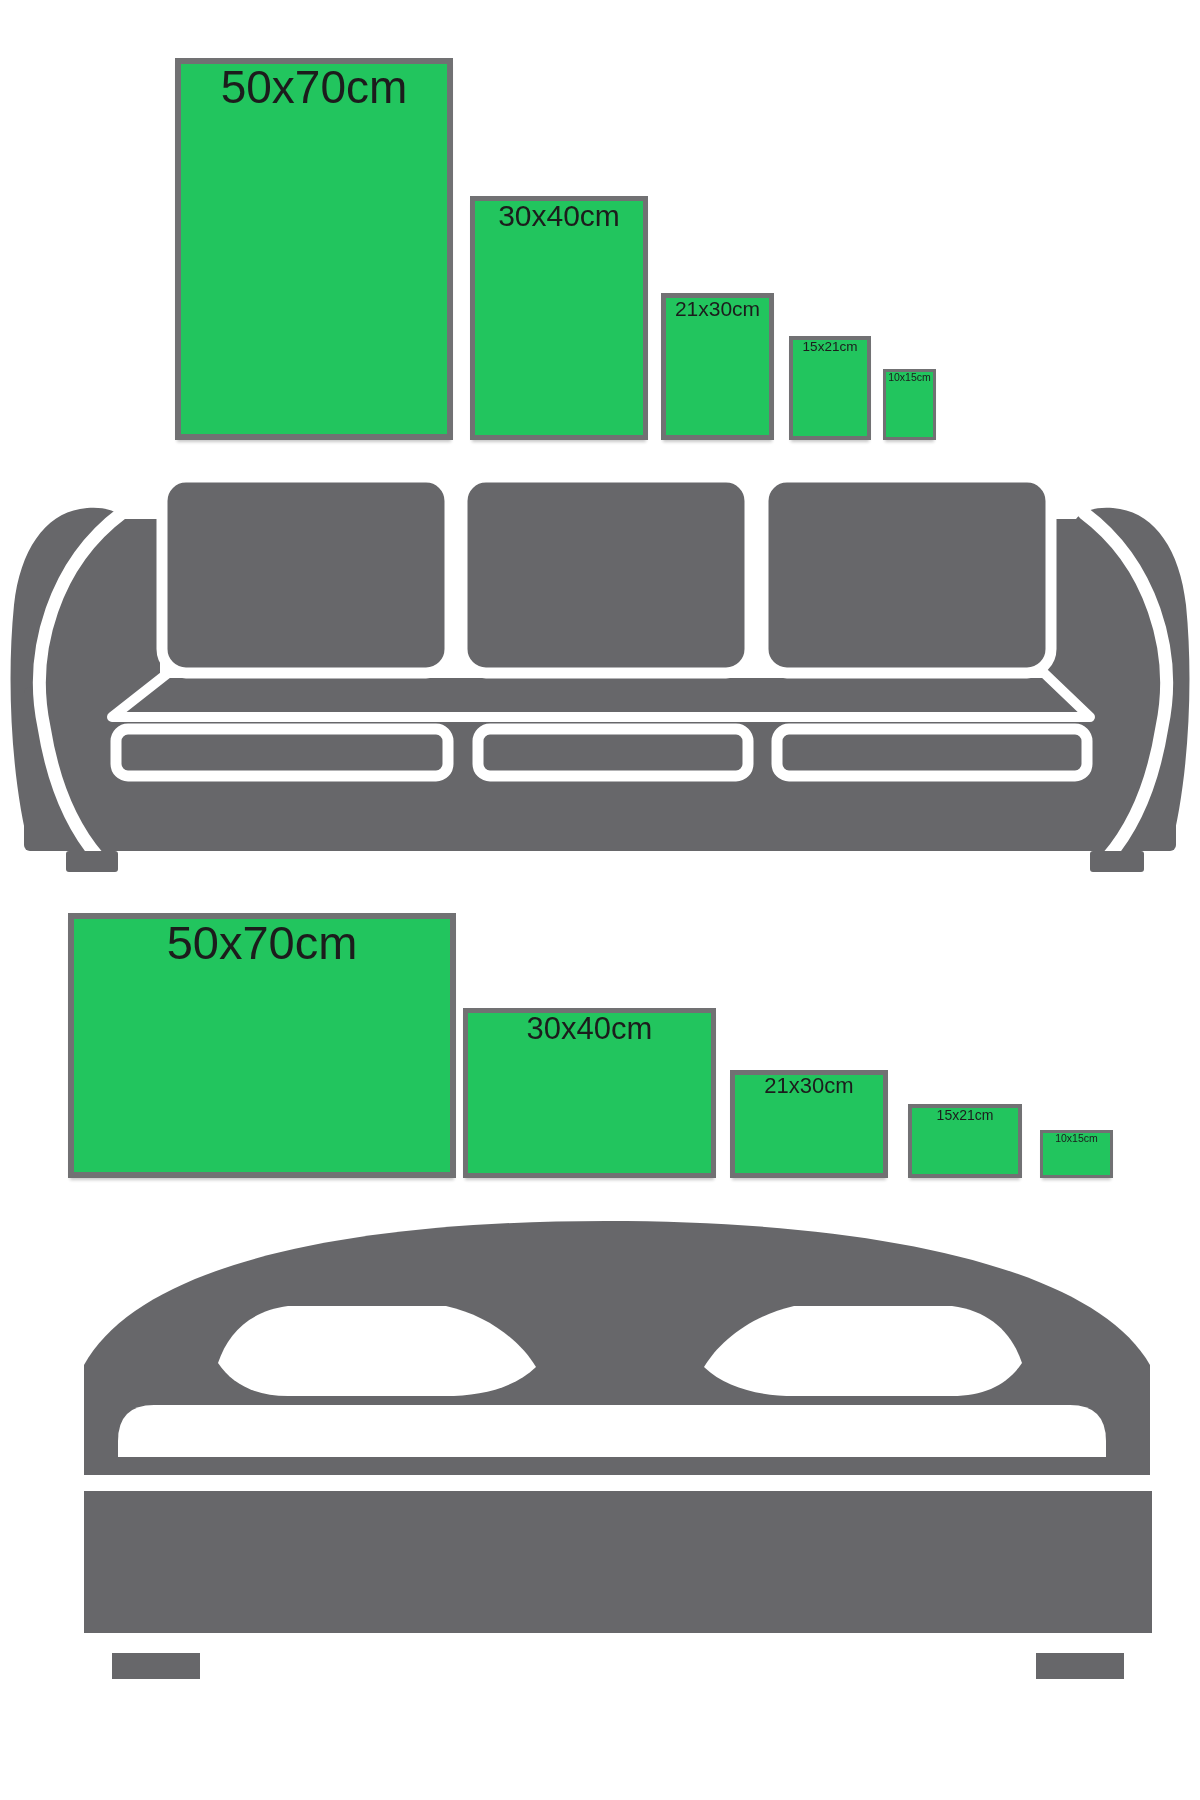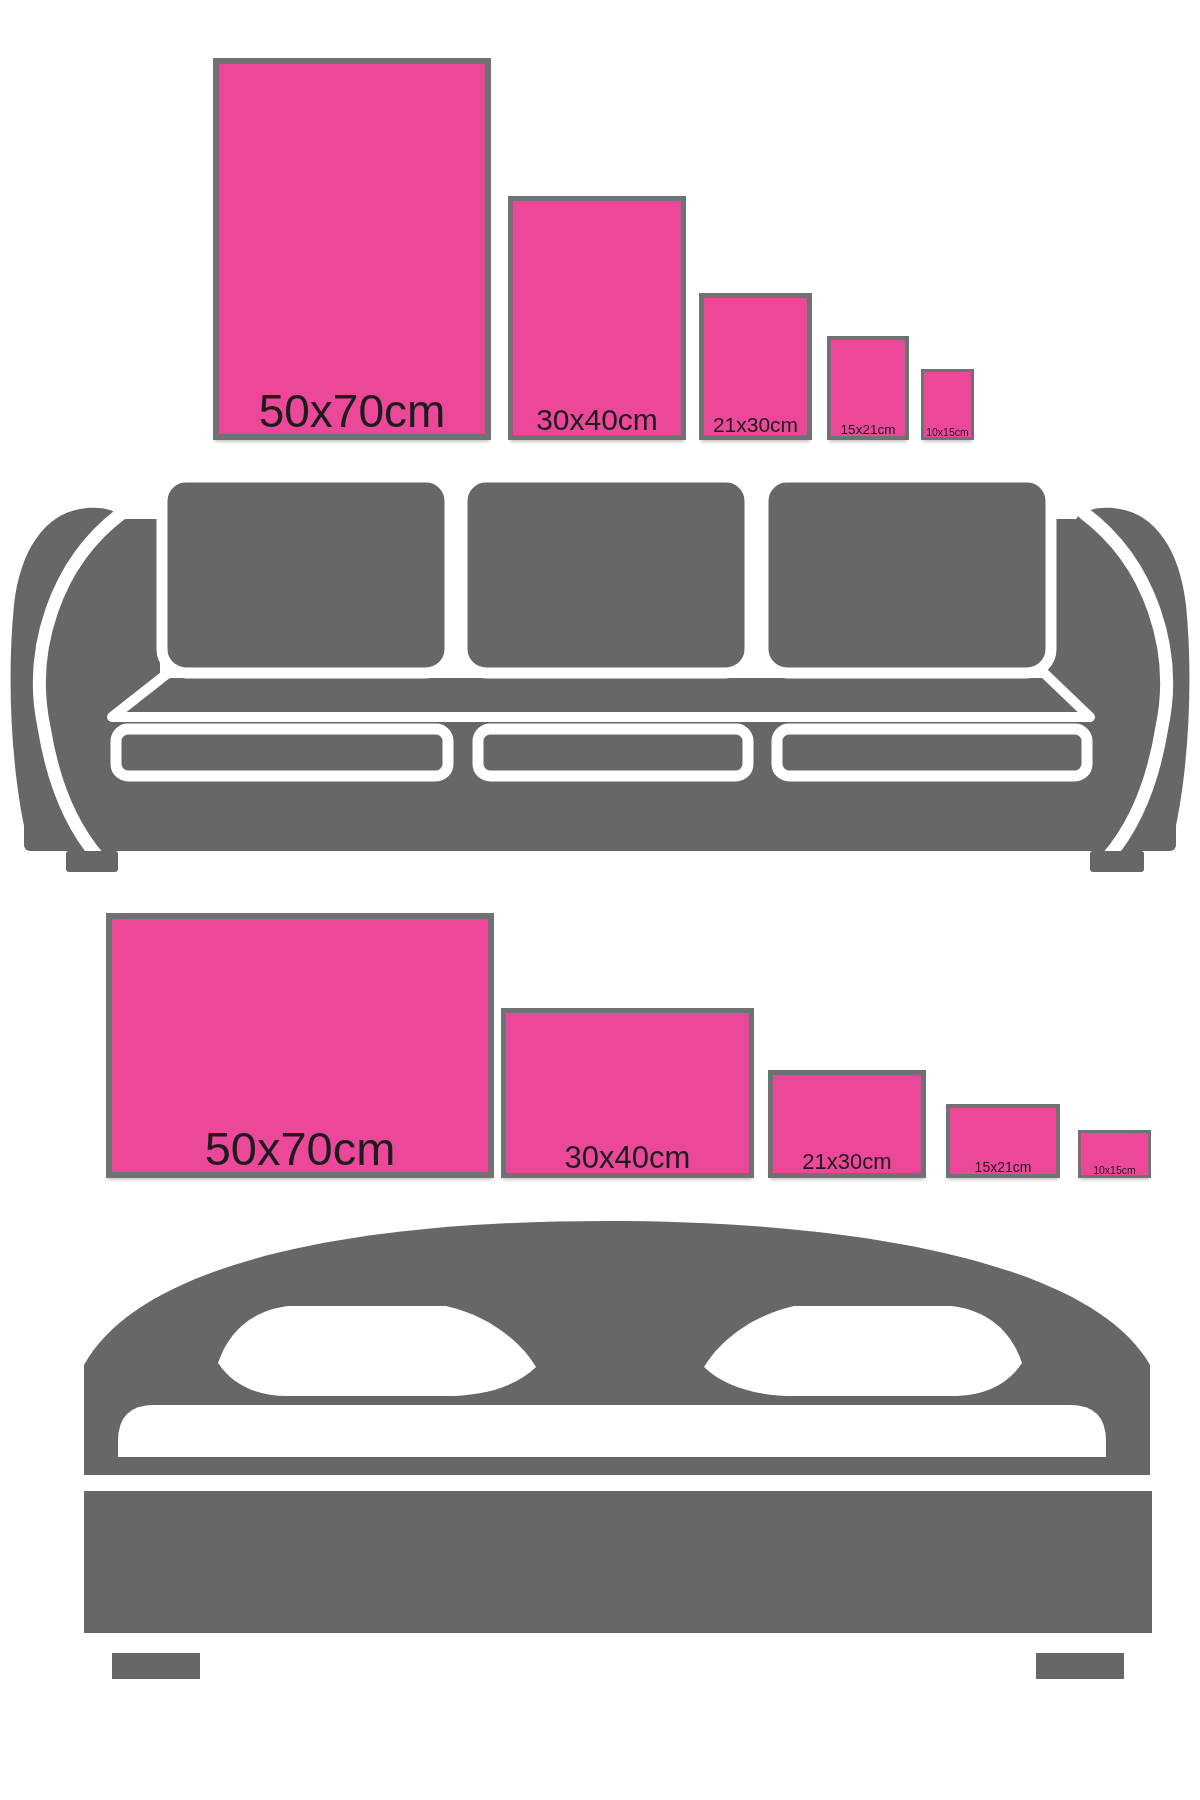--- a/index.html
+++ b/index.html
@@ -9,26 +9,25 @@
     font-family:"Liberation Sans", sans-serif;
     position:relative;
     overflow:hidden;
   }
   .canvas{position:absolute;left:0;top:0;width:1200px;height:1800px;}
   .frame{
     position:absolute;
     box-sizing:border-box;
     border-style:solid;
     border-color:#717173;
-    background:#ec4899;
+    background:#22c55e;
     display:flex;
-    align-items:flex-end;
+    align-items:flex-start;
     justify-content:center;
     box-shadow:0 4px 3px -2px rgba(0,0,0,0.22);
-    margin-left:38px;
   }
   .flabel{
     color:#1c1c1c;
     white-space:nowrap;
     line-height:1;
   }
   svg{position:absolute;display:block;}
   .fig{fill:#67676a;}
   .cut{fill:#ffffff;}
   .cushion{fill:#67676a;stroke:#ffffff;stroke-width:11;}

